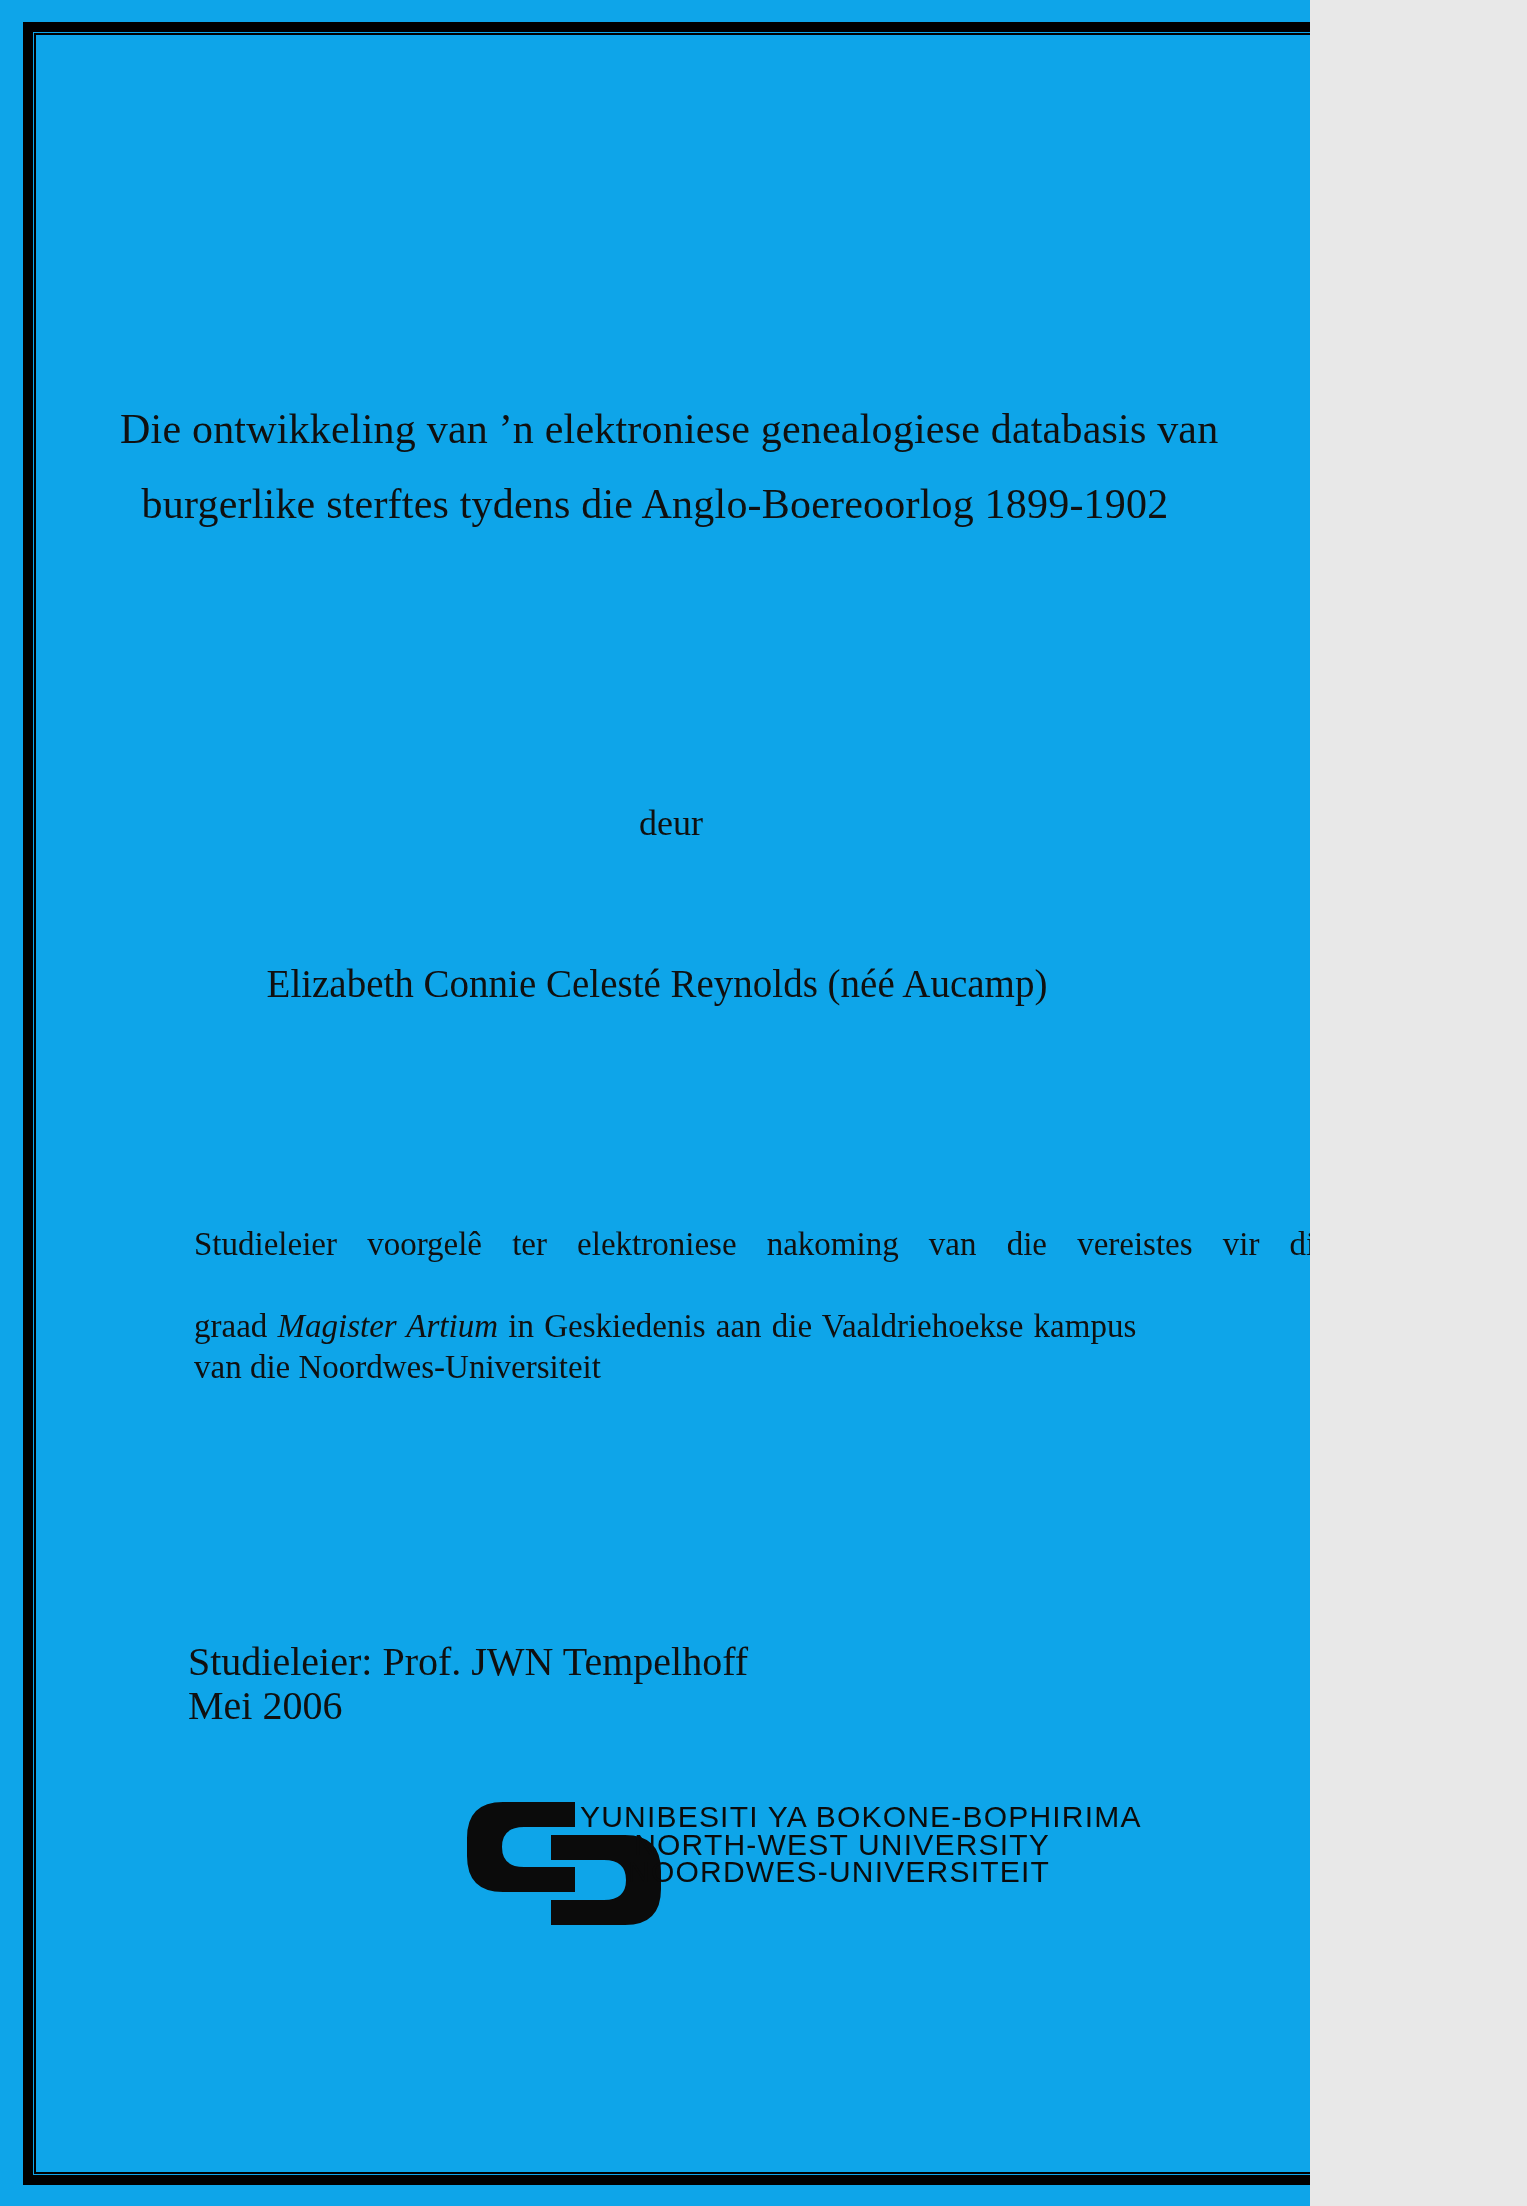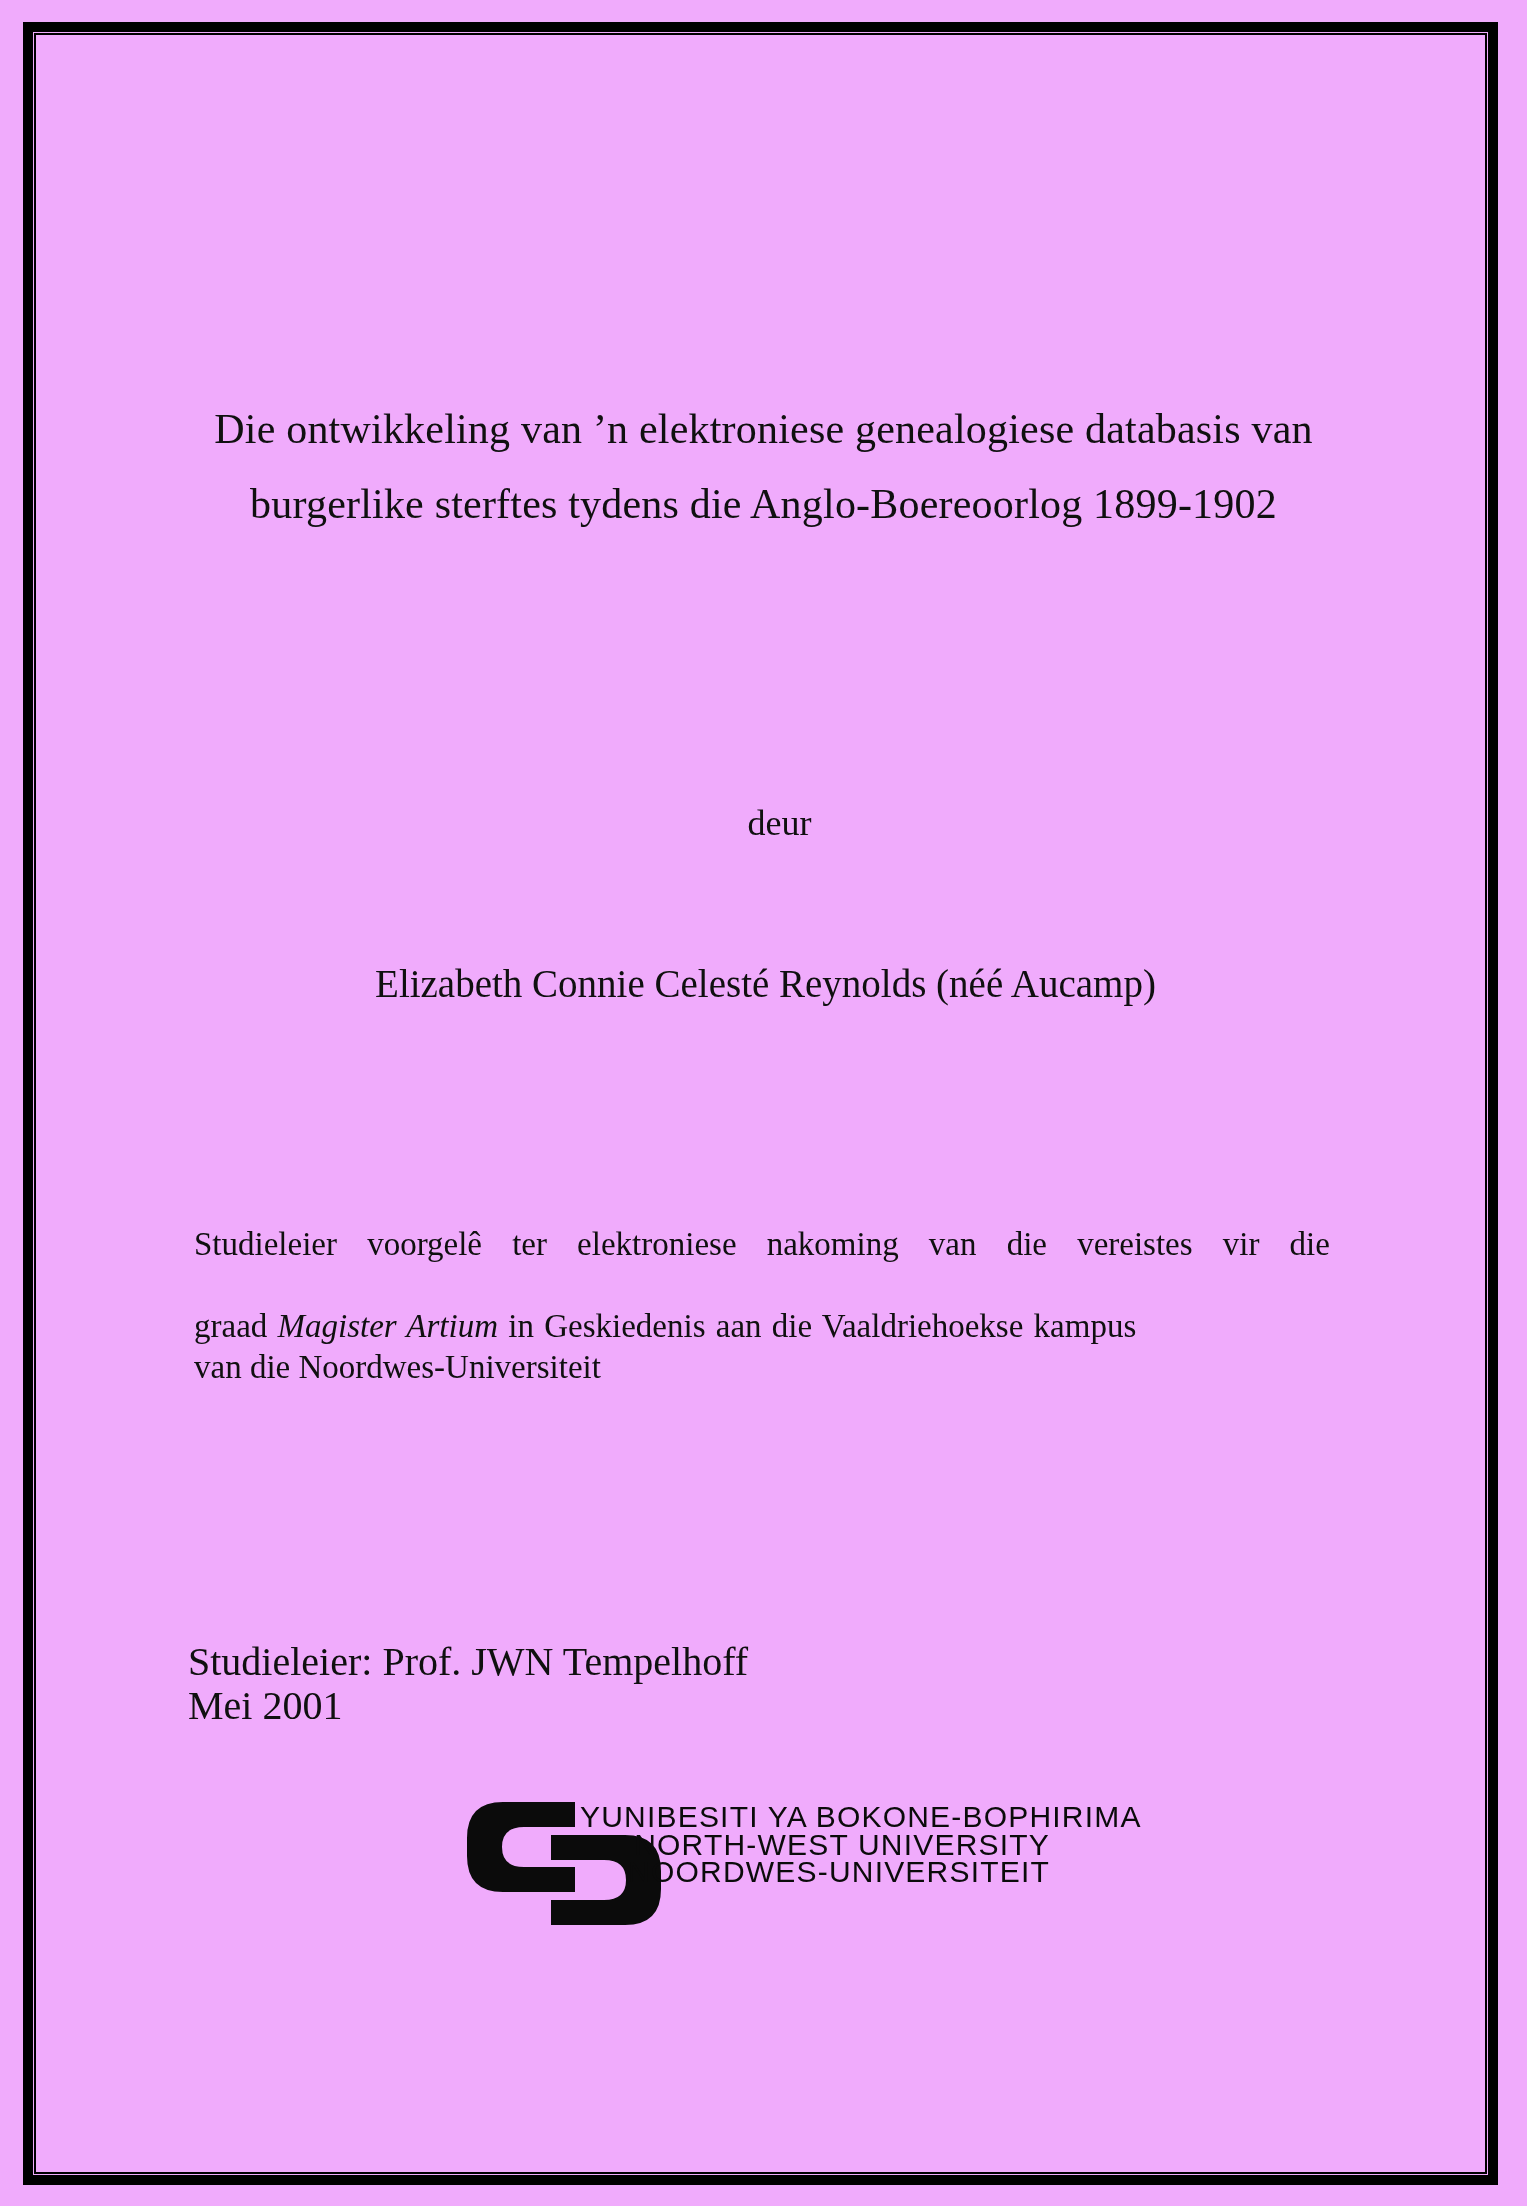--- a/index.html
+++ b/index.html
@@ -2,23 +2,23 @@
 <html><head>
 <meta charset="utf-8">
 <style>
   html, body {
     margin: 0;
     padding: 0;
     background: #e8e8e8;
   }
   .page {
     position: relative;
-    width: 1527px;
+    width: 1310px;
     height: 2206px;
-    background: #f0abfc;
+    background: #0ea5e9;
     overflow: hidden;
     font-family: "Liberation Serif", serif;
     color: #101010;
   }
   
   .frame-outer {
     position: absolute;
     left: 23px;
     top: 22px;
     width: 1455px;
@@ -145,21 +145,21 @@
         <span>vereistes</span>
         <span>vir</span>
         <span>die</span>
       </div>
     <div class="line2"><span>graad </span><span class="italic">Magister Artium</span><span> in Geskiedenis aan die Vaaldriehoekse kampus</span></div>
     <div>van die Noordwes-Universiteit</div>
   </div>
 
   <div class="supervisor-block">
     <div>Studieleier: Prof. JWN Tempelhoff</div>
-    <div class="date-line">Mei 2001</div>
+    <div class="date-line">Mei 2006</div>
   </div>
 
   <div class="logo">
     <svg class="logo-mark" viewBox="0 0 194 123" xmlns="http://www.w3.org/2000/svg" aria-hidden="true">
       <path fill="#0b0b0b" d="M108,0 L36,0 Q0,0 0,36 L0,54 Q0,90 36,90 L108,90 L108,65 L57,65 Q35,65 35,45 Q35,25 57,25 L108,25 Z"></path>
       <path fill="#0b0b0b" d="M84,123 L158,123 Q194,123 194,87 L194,69 Q194,33 158,33 L84,33 L84,58 L137,58 Q159,58 159,78 Q159,98 137,98 L84,98 Z"></path>
     </svg>
     <div class="logo-text">
       <div>YUNIBESITI YA BOKONE-BOPHIRIMA</div>
       <div>NORTH-WEST UNIVERSITY</div>

